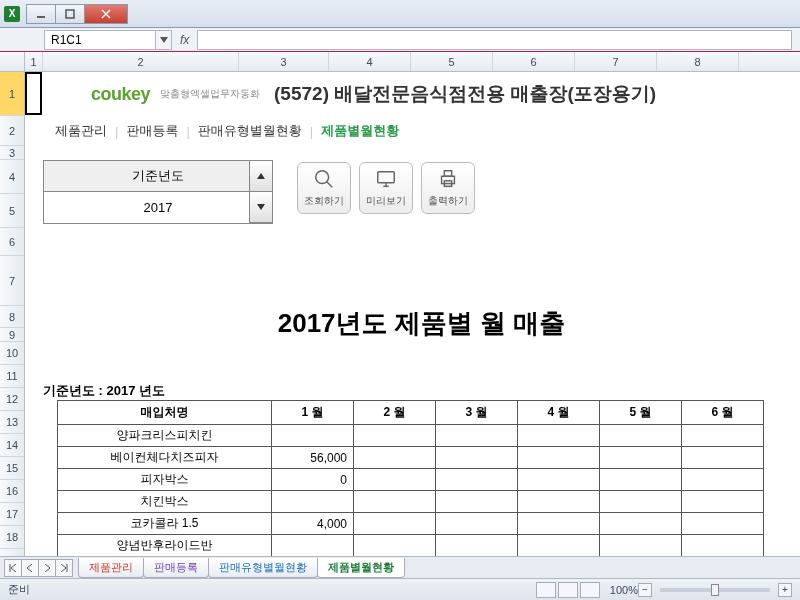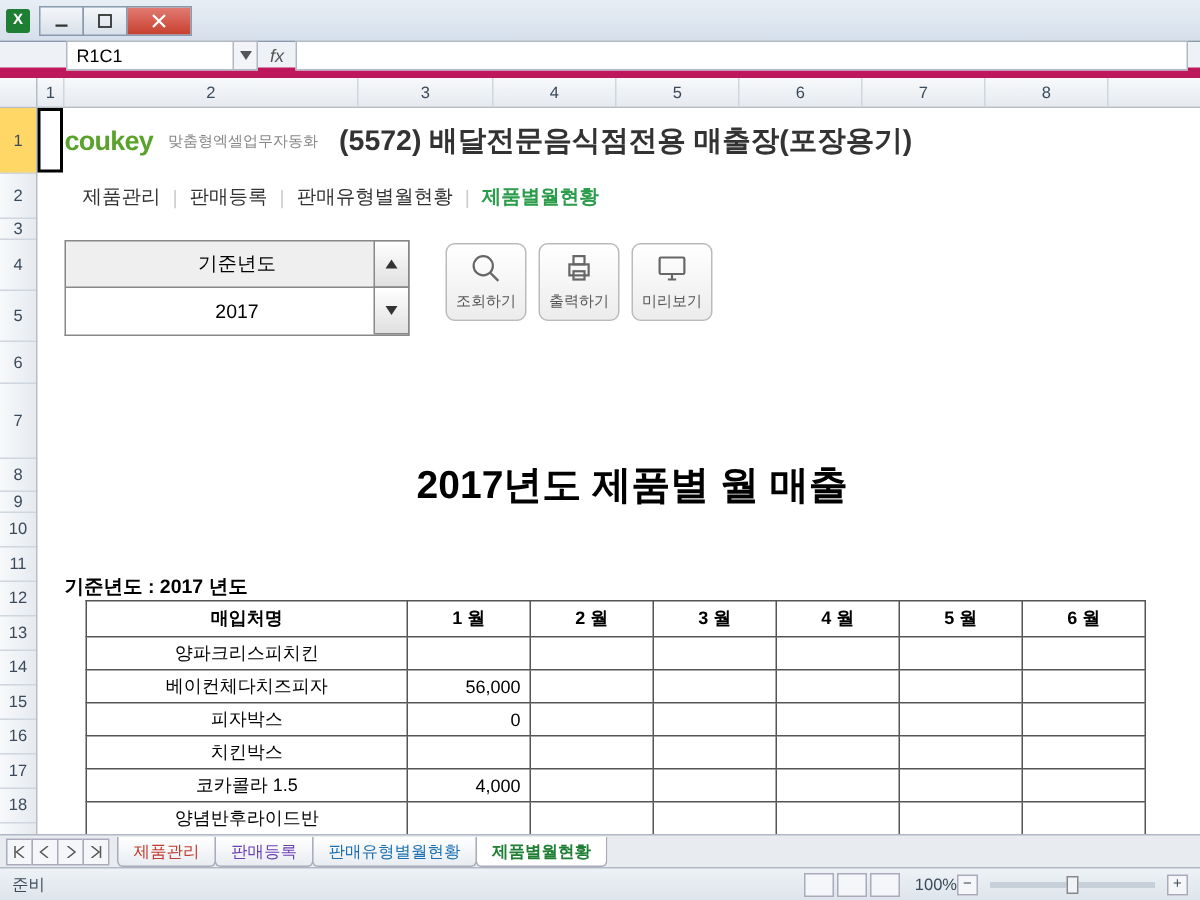--- a/index.html
+++ b/index.html
@@ -7,21 +7,21 @@
 
 .titlebar { height: 28px; background: linear-gradient(#e8eef5, #d5dfeb); border-bottom: 1px solid #8a9bb0; display: flex; align-items: center; padding: 0 4px; font-size: 12px; color: #000; }
 .titlebar .app-icon { width: 16px; height: 16px; background: #1e7e34; border-radius: 2px; margin-right: 6px; display: inline-flex; align-items: center; justify-content: center; color: #fff; font-size: 10px; font-weight: bold; }
 .titlebar-text { flex: 1; }
 .win-controls { display: flex; gap: 0; }
 .win-btn { width: 30px; height: 20px; background: linear-gradient(#f4f6f9,#d9e0e9); border: 1px solid #8a9bb0; display: flex; align-items: center; justify-content: center; font-size: 10px; cursor: pointer; }
 .win-btn.max { margin-left: -1px; }
 .win-btn.close { margin-left: -1px; background: linear-gradient(#e27b72,#c7402f); color: #fff; width: 44px; }
 .win-btn svg { width: 10px; height: 10px; }
 
-.formula-bar { height: 24px; background: #eef2f6; border-bottom: 7px solid #be185d; display: flex; align-items: center; font-size: 12px; }
+.formula-bar { height: 24px; background: #eef2f6; border-bottom: 1px solid #be185d; display: flex; align-items: center; font-size: 12px; }
 .name-box { width: 112px; height: 20px; background: #fff; border: 1px solid #b0b8c4; margin-left: 44px; padding: 0 6px; display: flex; align-items: center; }
 .name-box-dd { width: 16px; height: 20px; border: 1px solid #b0b8c4; border-left: none; background: #f2f4f8; display: flex; align-items: center; justify-content: center; }
 .fx-label { margin: 0 8px; font-style: italic; color: #555; }
 .formula-input { flex: 1; height: 20px; background: #fff; border: 1px solid #b0b8c4; margin-right: 8px; }
 
 .sheet-area { position: relative; height: 504px; overflow: hidden; background: #fff; }
 .col-headers { display: flex; height: 20px; background: linear-gradient(#f7f9fb,#e6eaef); border-bottom: 1px solid #b5bdc7; font-size: 11px; color: #3b4a5a; }
 .corner { width: 25px; border-right: 1px solid #b5bdc7; background: linear-gradient(#f7f9fb,#e6eaef); }
 .ch { border-right: 1px solid #d0d6dd; display: flex; align-items: center; justify-content: center; }
 .ch1 { width: 18px; }
@@ -42,21 +42,21 @@
 .rh7 { height: 50px; }
 .rh8 { height: 22px; }
 .rh9 { height: 14px; }
 .rh-s { height: 23px; }
 
 .cells { flex: 1; position: relative; }
 
 .sel-cell { position: absolute; left: 0; top: 0; width: 17px; height: 43px; border: 2px solid #000; }
 
 .content { position: absolute; left: 18px; top: 0; right: 0; }
-.doc-header { height: 44px; display: flex; align-items: center; gap: 10px; }
+.doc-header { height: 44px; display: flex; align-items: center; padding-left: 12px; gap: 10px; margin-left: 36px; }
 .logo { color: #5aa22c; font-size: 18px; font-weight: bold; letter-spacing: -0.5px; }
 .logo-sub { font-size: 10px; color: #888; }
 .doc-title { font-size: 19px; font-weight: bold; color: #333; margin-left: 4px; }
 
 .tabs-row { height: 30px; display: flex; align-items: center; padding-left: 12px; font-size: 13px; color: #333; gap: 8px; }
 .tabs-row .sep { color: #ccc; }
 .tabs-row .active { color: #2a9c4a; font-weight: bold; }
 .tab-item { cursor: pointer; }
 
 .ctrl-row { position: absolute; left: 18px; top: 88px; display: flex; align-items: flex-start; gap: 24px; }
@@ -212,33 +212,33 @@
         <div class="tool-btns">
           <div class="tbtn">
             <svg viewBox="0 0 24 24">
                 <circle cx="10" cy="10" r="7"></circle>
                 <line x1="15" y1="15" x2="21" y2="21"></line>
               </svg>
             <span>조회하기</span>
           </div>
           <div class="tbtn">
             <svg viewBox="0 0 24 24">
+                <rect x="3" y="4" width="18" height="12" rx="1"></rect>
+                <line x1="9" y1="20" x2="15" y2="20"></line>
+                <line x1="12" y1="16" x2="12" y2="20"></line>
+              </svg>
+            <span>미리보기</span>
+          </div>
+          <div class="tbtn">
+            <svg viewBox="0 0 24 24">
                 <rect x="5" y="9" width="14" height="8"></rect>
                 <rect x="8" y="3" width="8" height="6"></rect>
                 <rect x="8" y="14" width="8" height="6"></rect>
               </svg>
             <span>출력하기</span>
-          </div>
-          <div class="tbtn">
-            <svg viewBox="0 0 24 24">
-                <rect x="3" y="4" width="18" height="12" rx="1"></rect>
-                <line x1="9" y1="20" x2="15" y2="20"></line>
-                <line x1="12" y1="16" x2="12" y2="20"></line>
-              </svg>
-            <span>미리보기</span>
           </div>
         </div>
       </div>
 
       <div class="big-title">2017년도 제품별 월 매출</div>
       <div class="base-year">기준년도 : 2017 년도</div>
 
       <table class="data-table">
         <thead>
             <tr>

